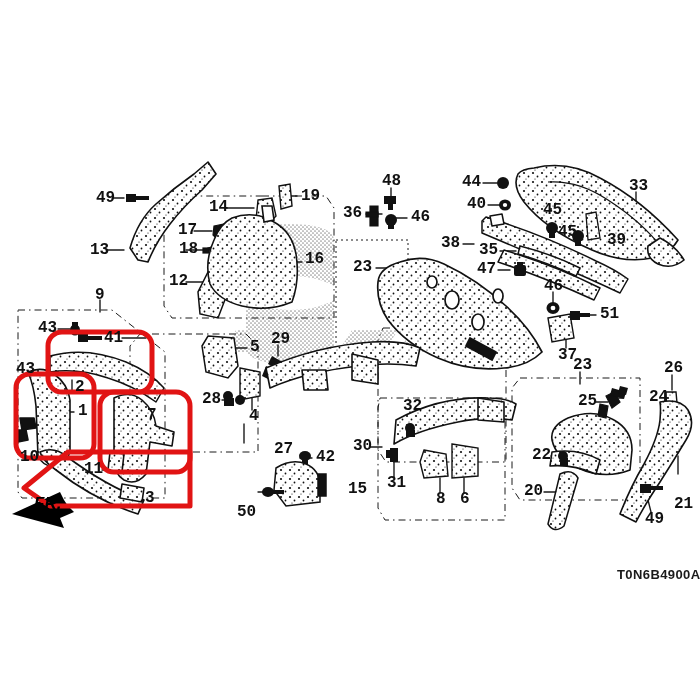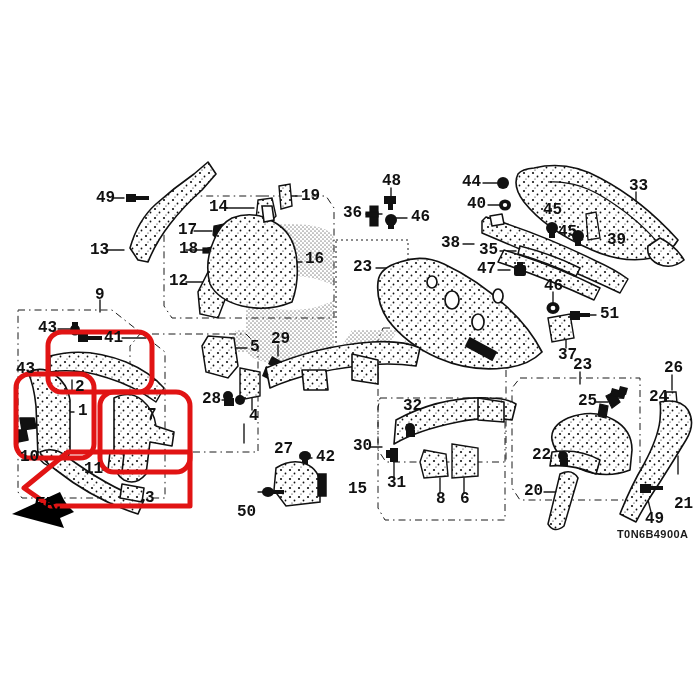--- a/index.html
+++ b/index.html
@@ -16,25 +16,26 @@
     font-size:16px;
     font-weight:700;
     color:#111111;
     letter-spacing:0px;
     white-space:nowrap;
     line-height:1;
   }
   .code{
     position:absolute;
     font-family:"Liberation Sans", sans-serif;
-    font-size:11px;
+    font-size:13px;
     font-weight:700;
     color:#1a1a1a;
     letter-spacing:0.4px;
     white-space:nowrap;
+    margin-top:39px;
   }
   .frtxt{
     position:absolute;
     font-family:"Liberation Sans", sans-serif;
     font-size:17px;
     font-weight:700;
     font-style:italic;
     color:#000000;
     white-space:nowrap;
     text-align:center;

